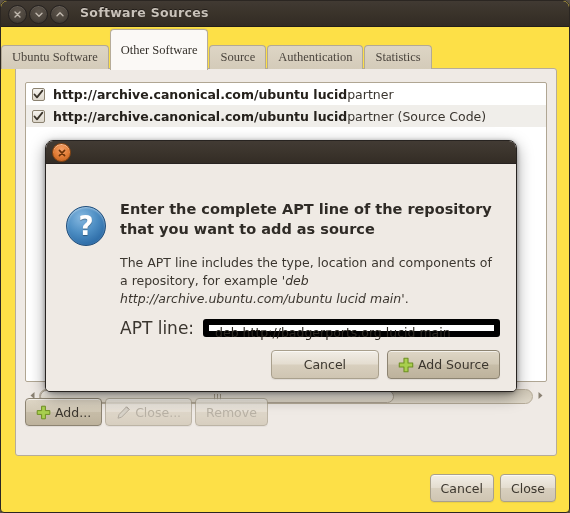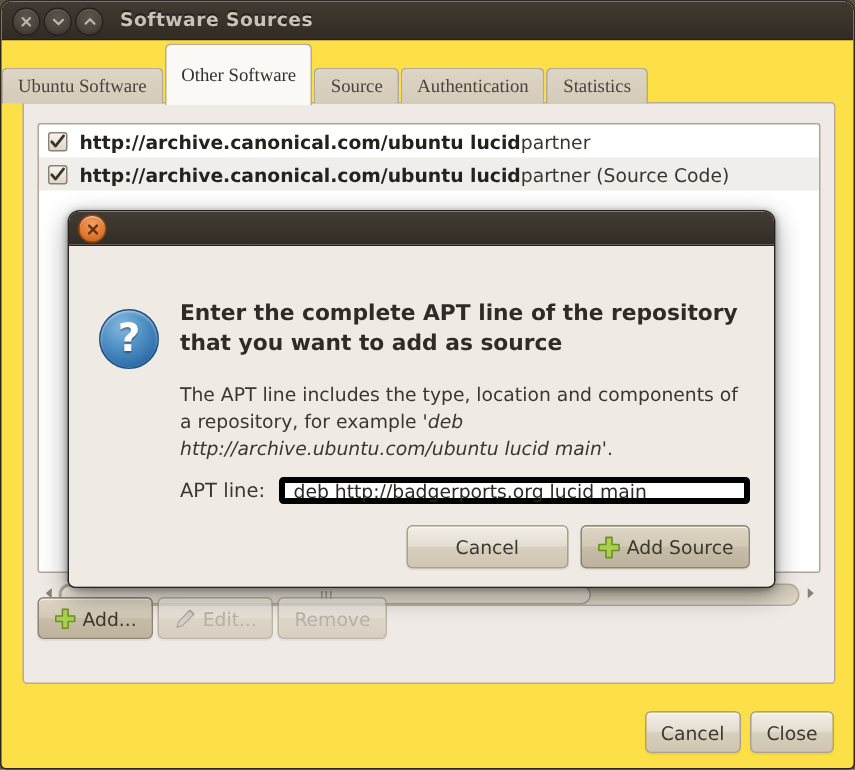--- a/index.html
+++ b/index.html
@@ -254,28 +254,28 @@
     position: absolute; left: 74px; top: 90px; right: 24px;
     font-size: 12.5px;
     color: #3b362f;
     line-height: 1.45;
   }
   #dlg-desc .it { font-style: italic; }
   #apt-row {
     position: absolute; left: 74px; top: 154px; right: 16px;
     display: flex; align-items: center; gap: 9px;
   }
-  #apt-label { font-size: 13px; color: #3b362f; flex: none; }
+  #apt-label { font-size: 17px; color: #3b362f; flex: none; }
   #apt-input {
     flex: 1;
     height: 18px;
     background: #ffffff;
-    border: 4px solid #000000;
+    border: 6px solid #000000;
     border-radius: 3px;
-    display: flex; align-items: center;
+    display: flex; 
     padding: 0 6px;
     font-size: 12.5px;
     color: #2c2822;
   }
   #dlg-buttons {
     position: absolute; right: 16px; bottom: 14px;
     display: flex; gap: 8px;
   }
   #dlg-buttons .btn { height: 29px; }
   #cancel-button { width: 108px; }
@@ -368,21 +368,21 @@
         </span>
         <span>Add...</span>
       </div>
       <div class="btn disabled">
         <span class="ic">
           <svg width="15" height="15" viewBox="0 0 15 15">
             <path d="M10.5 1.8 L13.2 4.5 L5.5 12.2 L2 13.2 L3 9.6 Z" fill="#cfc9bd" stroke="#9a9284" stroke-width="1" stroke-linejoin="round"></path>
             <path d="M10.5 1.8 L13.2 4.5" stroke="#8c8478" stroke-width="1"></path>
           </svg>
         </span>
-        <span>Edit...</span>
+        <span>Close...</span>
       </div>
       <div class="btn disabled">
         <span>Remove</span>
       </div>
     </div>
 
   </div>
 
   <div id="footer">
     <div class="btn">

